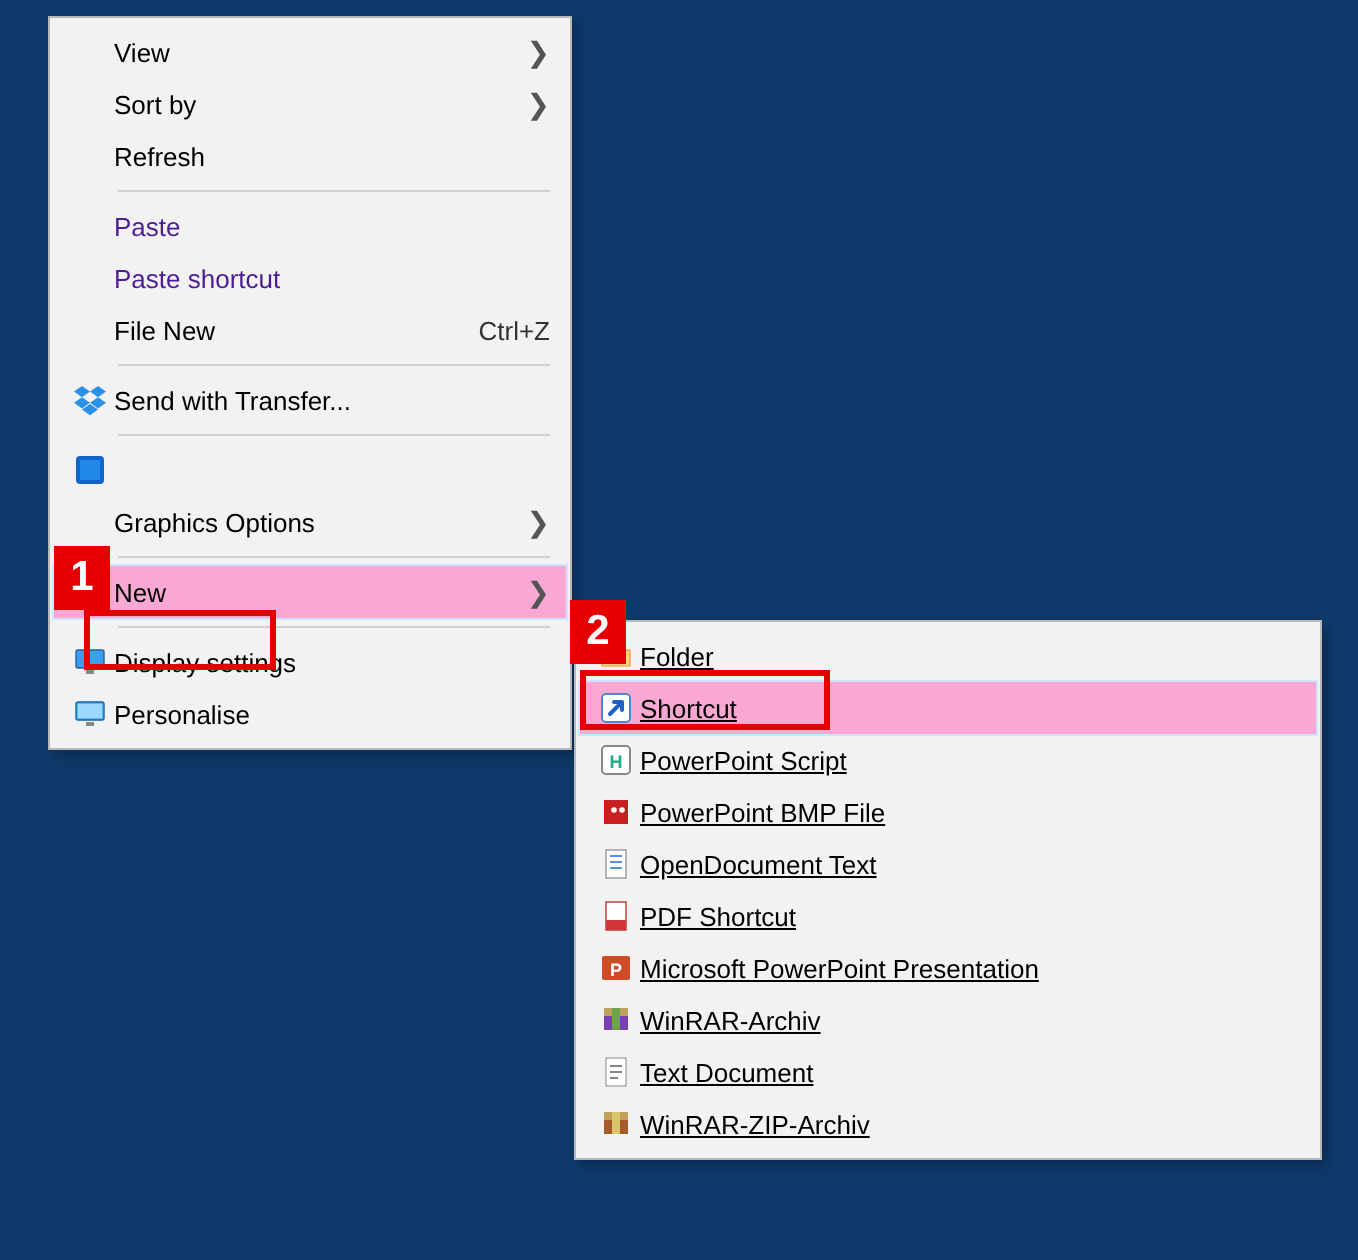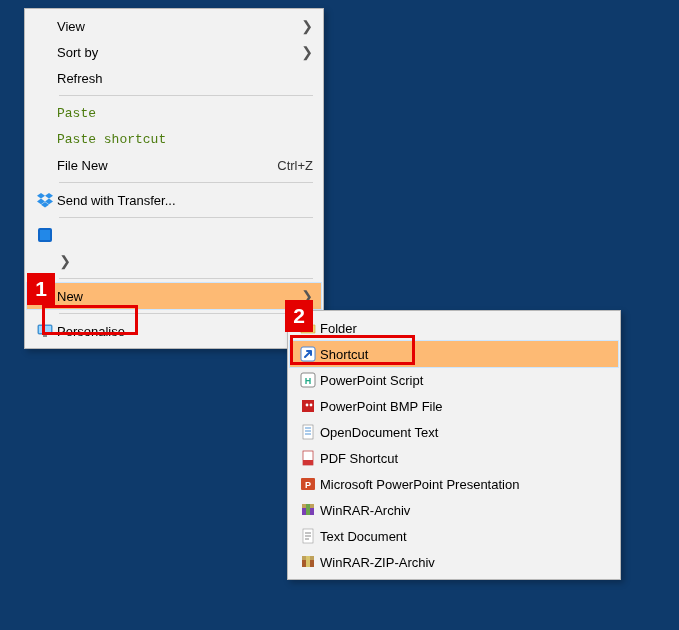--- a/index.html
+++ b/index.html
@@ -45,23 +45,23 @@
     margin-left: 20px;
   }
   .menu-item .arrow {
     width: 14px;
     text-align: right;
     font-size: 14px;
     color: #555;
     font-family: sans-serif;
   }
   .menu-item.disabled .label,
-  .menu-item.disabled .shortcut { color: #4d7c0f; font-family: Liberation Mono, monospace; }
+  .menu-item.disabled .shortcut { color: #4c1d95; }
   .menu-item.hover {
-    background: #fdba74;
+    background: #f9a8d4;
     outline: 1px solid #cce6ff;
   }
   .sep {
     height: 1px;
     background: #d0d0d0;
     margin: 4px 8px 4px 32px;
   }
 
   .annot {
     position: absolute;
@@ -82,21 +82,21 @@
     z-index: 49;
     pointer-events: none;
   }
 
   
   .ic { width:16px; height:16px; display:block; }
 </style>
 </head>
 <body>
 
-<div class="menu" style="left:24px; top:8px; width:300px;">
+<div class="menu" style="left:24px; top:8px; width:262px;">
   <div class="menu-item">
     <span class="icon-slot"></span>
     <span class="label">View</span>
     <span class="arrow">❯</span>
   </div>
   <div class="menu-item">
     <span class="icon-slot"></span>
     <span class="label">Sort by</span>
     <span class="arrow">❯</span>
   </div>
@@ -137,42 +137,52 @@
   <div class="menu-item">
     <span class="icon-slot">
       <svg class="ic" viewBox="0 0 16 16">
           <rect x="1" y="1" width="14" height="14" rx="2" fill="#0f66c8"></rect>
           <rect x="3" y="3" width="10" height="10" fill="#2288e8"></rect>
         </svg>
     </span>
   </div>
   <div class="menu-item">
     <span class="icon-slot"></span>
+    <span class="label">Graphics Options</span>
     <span class="arrow">❯</span>
   </div>
   <div class="sep"></div>
   <div class="menu-item hover">
     <span class="icon-slot"></span>
     <span class="label">New</span>
     <span class="arrow">❯</span>
   </div>
   <div class="sep"></div>
+  <div class="menu-item">
+    <span class="icon-slot">
+      <svg class="ic" viewBox="0 0 16 16">
+          <rect x="1" y="2" width="14" height="9" rx="1" fill="#3c9df0" stroke="#1864a9" stroke-width="0.7"></rect>
+          <rect x="6" y="12" width="4" height="2" fill="#888"></rect>
+        </svg>
+    </span>
+    <span class="label">Display settings</span>
+  </div>
   <div class="menu-item">
     <span class="icon-slot">
       <svg class="ic" viewBox="0 0 16 16">
           <rect x="1" y="2" width="14" height="9" rx="1" fill="#57b6f7" stroke="#1864a9" stroke-width="0.7"></rect>
           <rect x="2" y="3" width="12" height="7" fill="#9fd8ff"></rect>
           <rect x="6" y="12" width="4" height="2" fill="#888"></rect>
         </svg>
     </span>
     <span class="label">Personalise</span>
   </div>
 </div>
 
-<div class="menu" style="left:287px; top:310px; width:334px;">
+<div class="menu" style="left:287px; top:310px; width:374px;text-decoration:underline;">
   <div class="menu-item">
     <span class="icon-slot">
       <svg class="ic" viewBox="0 0 16 16">
           <path d="M1 3h5l1.5 2H15v8H1z" fill="#f7d679" stroke="#caa637" stroke-width="0.6"></path>
         </svg>
     </span>
     <span class="label">Folder</span>
   </div>
   <div class="menu-item hover">
     <span class="icon-slot">

